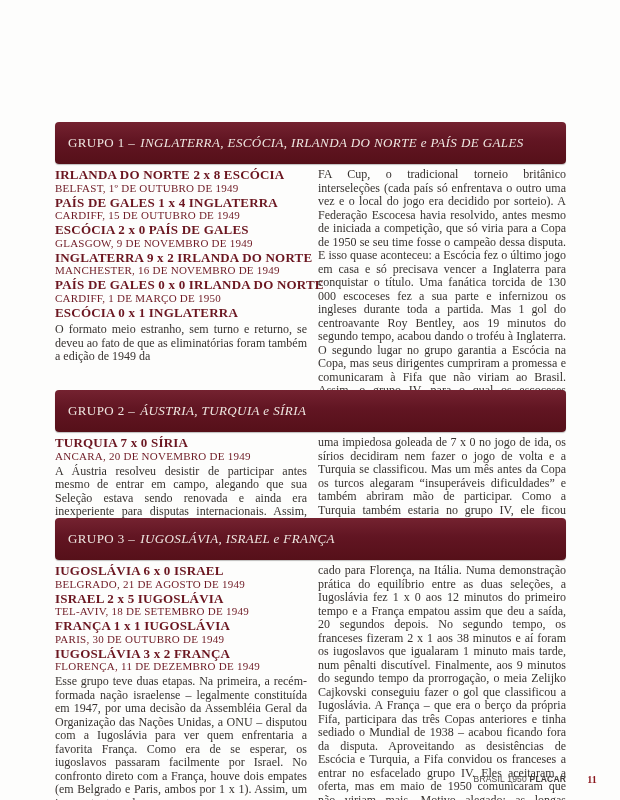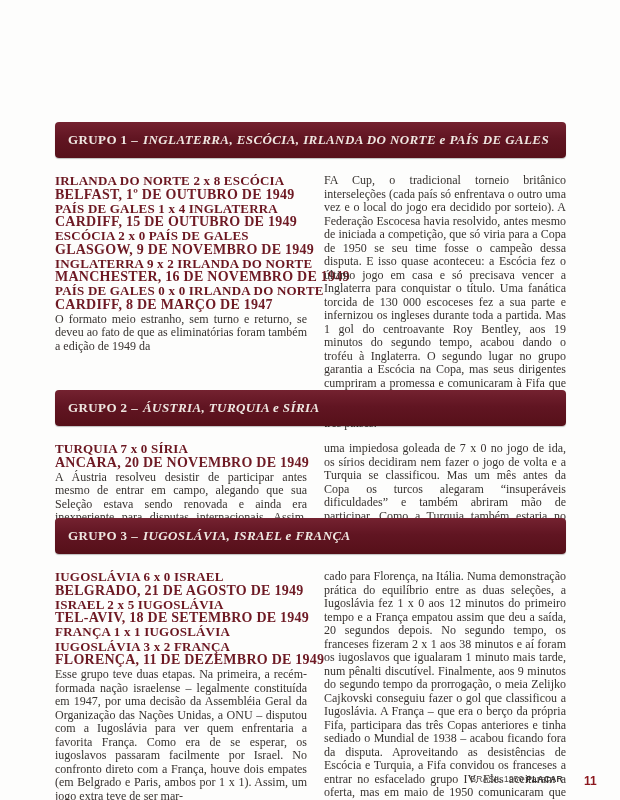--- a/index.html
+++ b/index.html
@@ -7,62 +7,61 @@
   .page {
     position:relative;
     width:620px; height:800px;
     background:#fdfdfc;
     font-family:"Liberation Serif", serif;
     overflow:hidden;
     margin:0 auto;
   }
   .section { position:absolute; left:55px; width:511px; }
   .group-header {
-    height:36px;
+    height:42px;
     background:linear-gradient(180deg,#742230 0%, #611522 45%, #561019 100%);
     border-radius:4px;
     display:flex; align-items:center;
     padding:0 13px;
     color:#efe7e1;
     font-size:13px;
     letter-spacing:.4px;
     box-shadow:0 1px 1px rgba(0,0,0,.25);
     white-space:nowrap;
-    font-weight:bold;
   }
   .group-label { font-style:normal; margin-right:5px; }
   .group-title { font-style:italic; }
-  .cols { display:flex; gap:17px; margin-top:16px; }
+  .cols { display:flex; gap:11px; margin-top:4px; }
   .col-left  { width:252px; }
   .col-right { width:248px; }
   .match { color:#6b1620; }
   .match-result {
     font-size:13px; font-weight:bold; line-height:14.5px;
     letter-spacing:.2px; white-space:nowrap;
   }
   .match-date {
-    font-size:14px; font-weight:bold; line-height:11px;
+    font-size:11px; font-weight:normal; line-height:11px;
     letter-spacing:.25px; margin-bottom:2px; white-space:nowrap;
     color:#6e1a24;
   }
   .body-text {
     font-size:12px; line-height:13.5px;
     color:#37322f; text-align:justify;
   }
   .col-left .body-text { margin-top:3px; }
   .footer {
     position:absolute; top:774px; right:23px;
     font-family:"Liberation Sans", sans-serif;
     font-size:8.5px; letter-spacing:.2px;
     display:flex; align-items:flex-start; gap:21px;
     white-space:nowrap;
   }
   .footer-imprint { color:#4a4543; }
   .footer-imprint b { color:#3c3836; }
-  .footer-pagenum { color:#8b161c; font-weight:bold; font-size:12px; }
+  .footer-pagenum { color:#8b161c; font-weight:bold; font-size:10px;font-family:Liberation Serif, serif; }
 </style>
 </head>
 <body>
 
 <div class="page">
 
   <div class="section" style="top:122px;">
     <div class="group-header">
       <span class="group-label">GRUPO 1 –</span>
       <span class="group-title">INGLATERRA, ESCÓCIA, IRLANDA DO NORTE e PAÍS DE GALES</span>
@@ -80,23 +79,24 @@
         <div class="match">
           <div class="match-result">ESCÓCIA 2 x 0 PAÍS DE GALES</div>
           <div class="match-date">GLASGOW, 9 DE NOVEMBRO DE 1949</div>
         </div>
         <div class="match">
           <div class="match-result">INGLATERRA 9 x 2 IRLANDA DO NORTE</div>
           <div class="match-date">MANCHESTER, 16 DE NOVEMBRO DE 1949</div>
         </div>
         <div class="match">
           <div class="match-result">PAÍS DE GALES 0 x 0 IRLANDA DO NORTE</div>
-          <div class="match-date">CARDIFF, 8 DE MARÇO DE 1947</div>
+          <div class="match-date">CARDIFF, 1 DE MARÇO DE 1950</div>
         </div>
         <div class="match">
+          <div class="match-result">ESCÓCIA 0 x 1 INGLATERRA</div>
         </div>
         <p class="body-text">O formato meio estranho, sem turno e returno, se deveu ao fato de que as eliminatórias foram também a edição de 1949 da</p>
       </div>
       <div class="col-right">
         <p class="body-text">FA Cup, o tradicional torneio britânico interseleções (cada país só enfrentava o outro uma vez e o local do jogo era decidido por sorteio). A Federação Escocesa havia resolvido, antes mesmo de iniciada a competição, que só viria para a Copa de 1950 se seu time fosse o campeão dessa disputa. E isso quase aconteceu: a Escócia fez o último jogo em casa e só precisava vencer a Inglaterra para conquistar o título. Uma fanática torcida de 130 000 escoceses fez a sua parte e infernizou os ingleses durante toda a partida. Mas 1 gol do centroavante Roy Bentley, aos 19 minutos do segundo tempo, acabou dando o troféu à Inglaterra. O segundo lugar no grupo garantia a Escócia na Copa, mas seus dirigentes cumpriram a promessa e comunicaram à Fifa que não viriam ao Brasil. Assim, o grupo IV, para o qual os escoceses estavam designados, ficou com três países.</p>
       </div>
     </div>
   </div>
 
   <div class="section" style="top:390px;">
@@ -128,20 +128,21 @@
         <div class="match">
           <div class="match-result">IUGOSLÁVIA 6 x 0 ISRAEL</div>
           <div class="match-date">BELGRADO, 21 DE AGOSTO DE 1949</div>
         </div>
         <div class="match">
           <div class="match-result">ISRAEL 2 x 5 IUGOSLÁVIA</div>
           <div class="match-date">TEL-AVIV, 18 DE SETEMBRO DE 1949</div>
         </div>
         <div class="match">
           <div class="match-result">FRANÇA 1 x 1 IUGOSLÁVIA</div>
+          <div class="match-date">PARIS, 30 DE OUTUBRO DE 1949</div>
         </div>
         <div class="match">
           <div class="match-result">IUGOSLÁVIA 3 x 2 FRANÇA</div>
           <div class="match-date">FLORENÇA, 11 DE DEZEMBRO DE 1949</div>
         </div>
         <p class="body-text">Esse grupo teve duas etapas. Na primeira, a recém-formada nação israelense – legalmente constituída em 1947, por uma decisão da Assembléia Geral da Organização das Nações Unidas, a ONU – disputou com a Iugoslávia para ver quem enfrentaria a favorita França. Como era de se esperar, os iugoslavos passaram facilmente por Israel. No confronto direto com a França, houve dois empates (em Belgrado e Paris, ambos por 1 x 1). Assim, um jogo extra teve de ser mar-</p>
       </div>
       <div class="col-right">
         <p class="body-text">cado para Florença, na Itália. Numa demonstração prática do equilíbrio entre as duas seleções, a Iugoslávia fez 1 x 0 aos 12 minutos do primeiro tempo e a França empatou assim que deu a saída, 20 segundos depois. No segundo tempo, os franceses fizeram 2 x 1 aos 38 minutos e aí foram os iugoslavos que igualaram 1 minuto mais tarde, num pênalti discutível. Finalmente, aos 9 minutos do segundo tempo da prorrogação, o meia Zelijko Cajkovski conseguiu fazer o gol que classificou a Iugoslávia. A França – que era o berço da própria Fifa, participara das três Copas anteriores e tinha sediado o Mundial de 1938 – acabou ficando fora da disputa. Aproveitando as desistências de Escócia e Turquia, a Fifa convidou os franceses a entrar no esfacelado grupo IV. Eles aceitaram a oferta, mas em maio de 1950 comunicaram que não viriam mais. Motivo alegado: as longas distâncias que teriam de percorrer dentro do Brasil para disputar dois jogos: o primeiro marcado para Porto Alegre, contra o Uruguai, e o segundo (apenas três dias depois) no Recife, contra a Bolívia.</p>
       </div>

